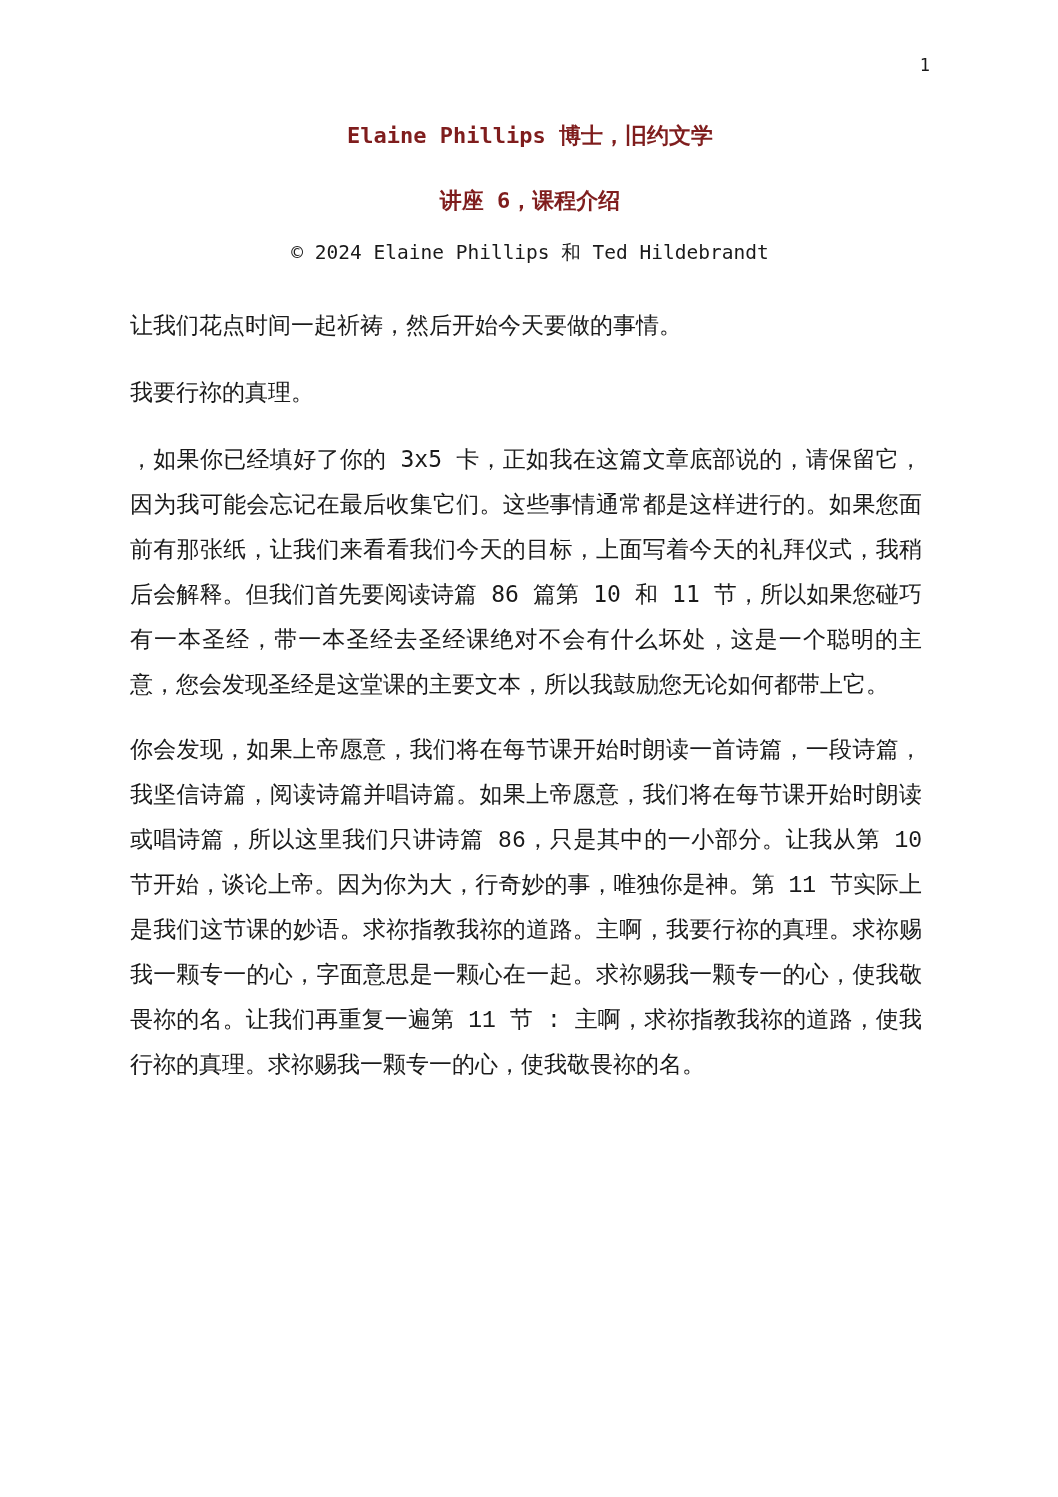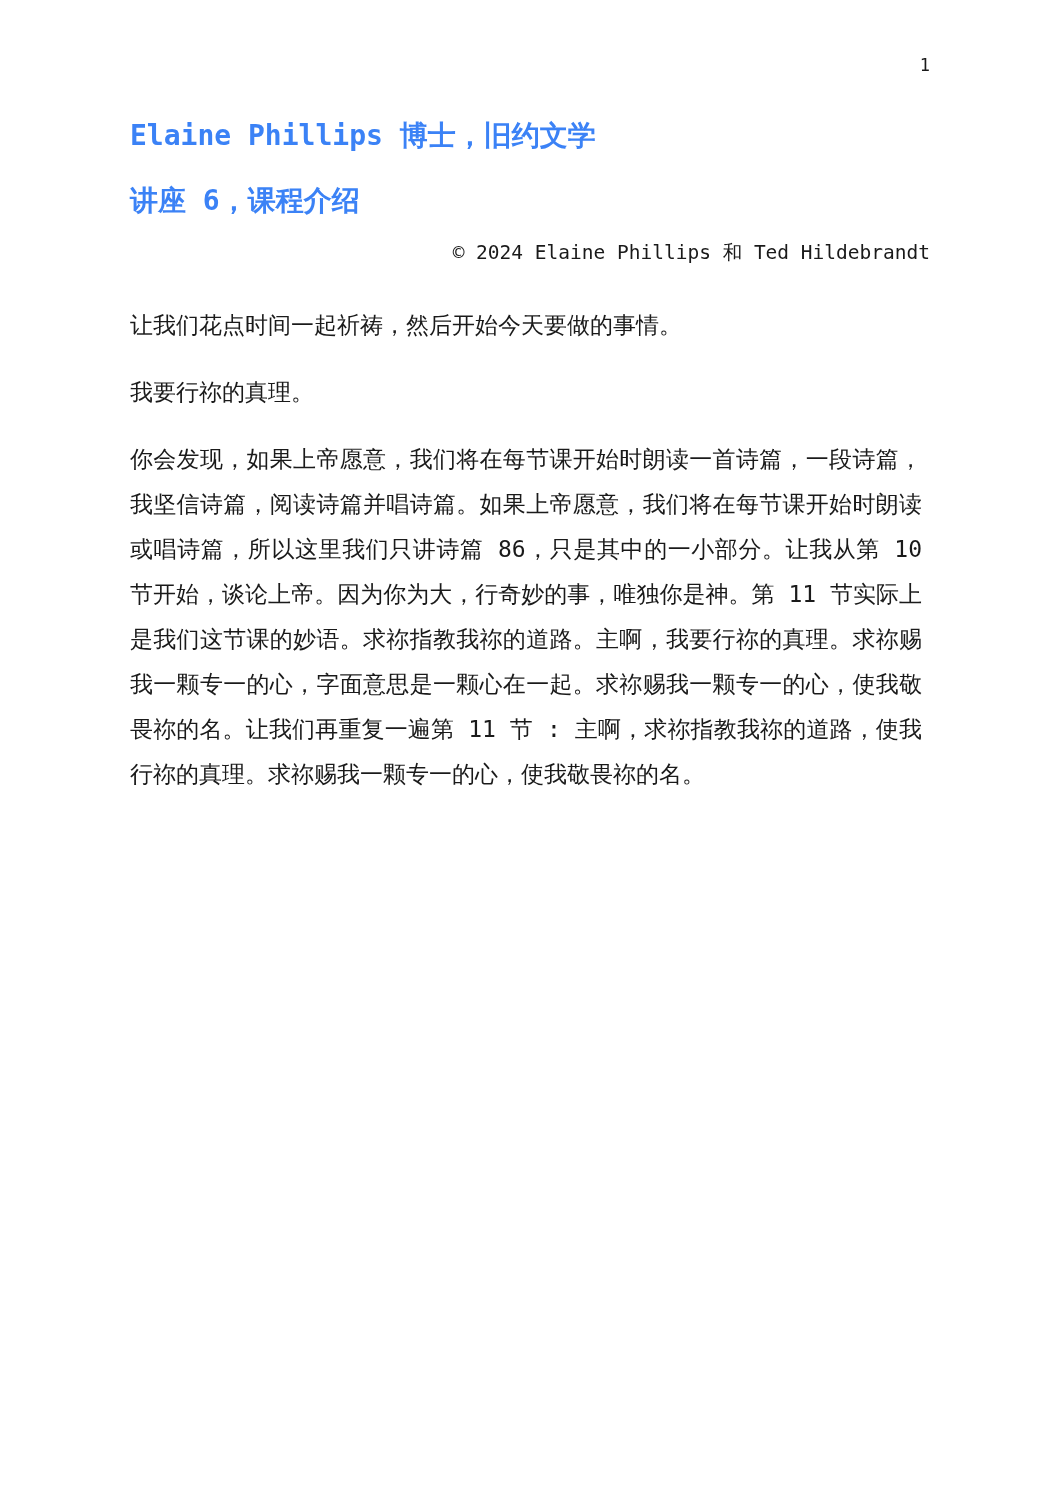--- a/index.html
+++ b/index.html
@@ -19,60 +19,62 @@
     padding: 55px 128px 60px 130px;
   }
   .page-number {
     text-align: right;
     font-size: 17px;
     line-height: 20px;
     color: #1a1a1a;
     margin-bottom: 28px;
   }
   .doc-title {
-    text-align: left;
+    text-align: center;
     font-weight: bold;
-    font-size: 28px;
+    font-size: 22px;
     line-height: 65px;
     margin: 0;
-    color: #3b82f6;
+    color: #7f1d1d;
   }
   .doc-copyright {
-    text-align: right;
+    text-align: center;
     font-size: 19.5px;
     line-height: 28px;
     margin-top: 6px;
     color: #1a1a1a;
   }
   .doc-body {
     margin-top: 36px;
   }
   .para {
     font-size: 23px;
     line-height: 45px;
     text-align: justify;
     text-justify: inter-ideograph;
     margin: 0 8px 22px 0;
     color: #1a1a1a;
     word-break: break-word;
   }
   .para:last-child {
     margin-bottom: 0;
+    font-family: Liberation Mono, monospace;
   }
 </style>
 </head>
 <body>
 
 <div class="page">
   <div class="page-number">1</div>
 
   <h1 class="doc-title">Elaine Phillips 博士，旧约文学</h1>
 
   <h1 class="doc-title">讲座 6，课程介绍</h1>
 
   <div class="doc-copyright">© 2024 Elaine Phillips 和 Ted Hildebrandt</div>
 
   <div class="doc-body">
       <p class="para">让我们花点时间一起祈祷，然后开始今天要做的事情。</p>
       <p class="para">我要行祢的真理。</p>
+      <p class="para">，如果你已经填好了你的 3x5 卡，正如我在这篇文章底部说的，请保留它，因为我可能会忘记在最后收集它们。这些事情通常都是这样进行的。如果您面前有那张纸，让我们来看看我们今天的目标，上面写着今天的礼拜仪式，我稍后会解释。但我们首先要阅读诗篇 86 篇第 10 和 11 节，所以如果您碰巧有一本圣经，带一本圣经去圣经课绝对不会有什么坏处，这是一个聪明的主意，您会发现圣经是这堂课的主要文本，所以我鼓励您无论如何都带上它。</p>
       <p class="para">你会发现，如果上帝愿意，我们将在每节课开始时朗读一首诗篇，一段诗篇，我坚信诗篇，阅读诗篇并唱诗篇。如果上帝愿意，我们将在每节课开始时朗读或唱诗篇，所以这里我们只讲诗篇 86，只是其中的一小部分。让我从第 10 节开始，谈论上帝。因为你为大，行奇妙的事，唯独你是神。第 11 节实际上是我们这节课的妙语。求祢指教我祢的道路。主啊，我要行祢的真理。求祢赐我一颗专一的心，字面意思是一颗心在一起。求祢赐我一颗专一的心，使我敬畏祢的名。让我们再重复一遍第 11 节 : 主啊，求祢指教我祢的道路，使我行祢的真理。求祢赐我一颗专一的心，使我敬畏祢的名。</p>
     </div>
 </div>
 
 </body></html>

